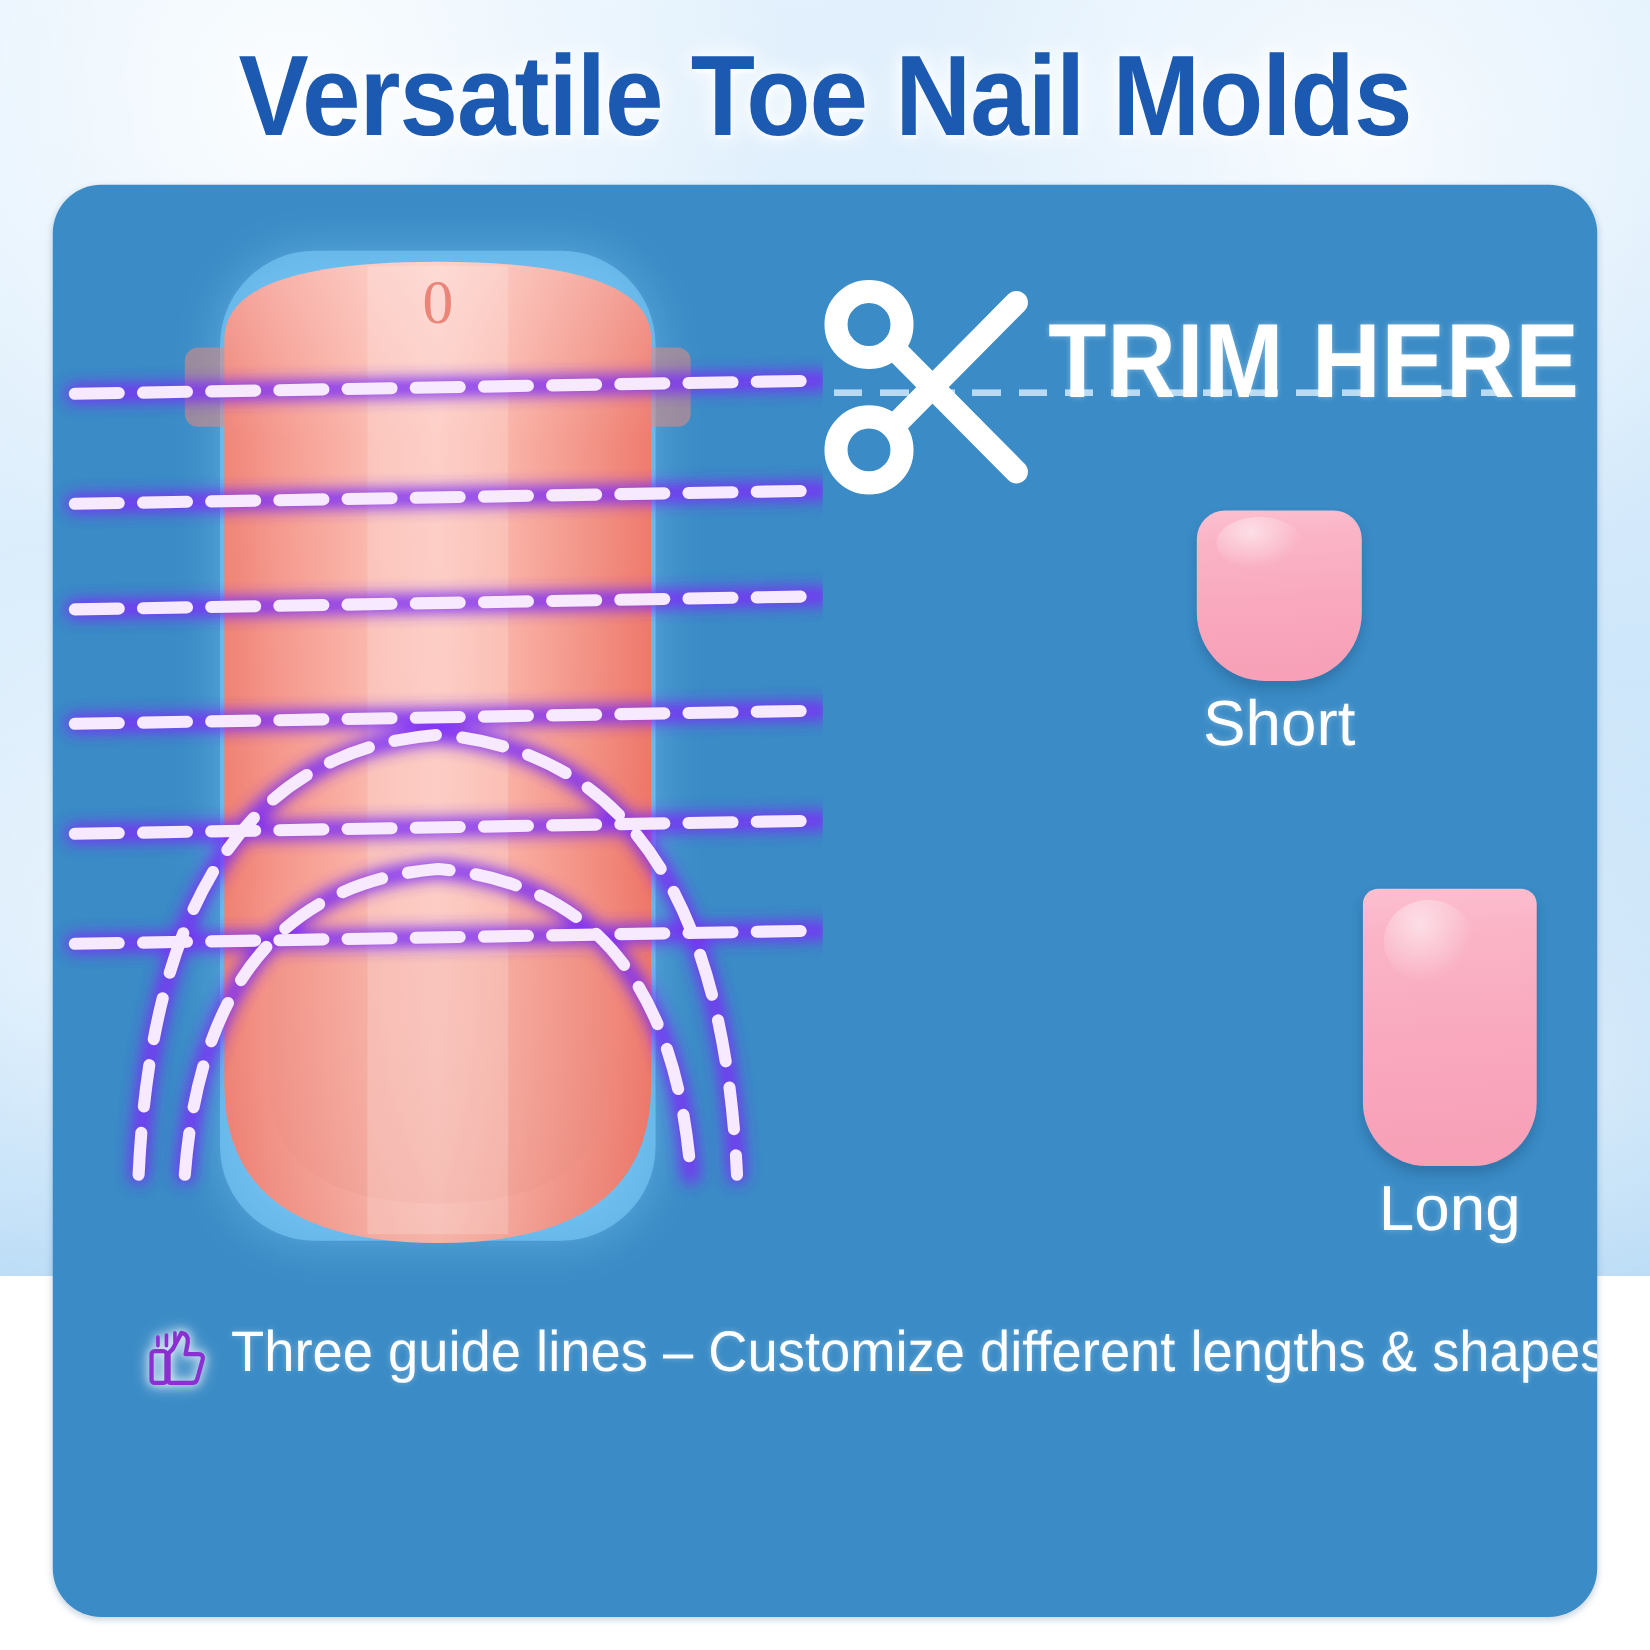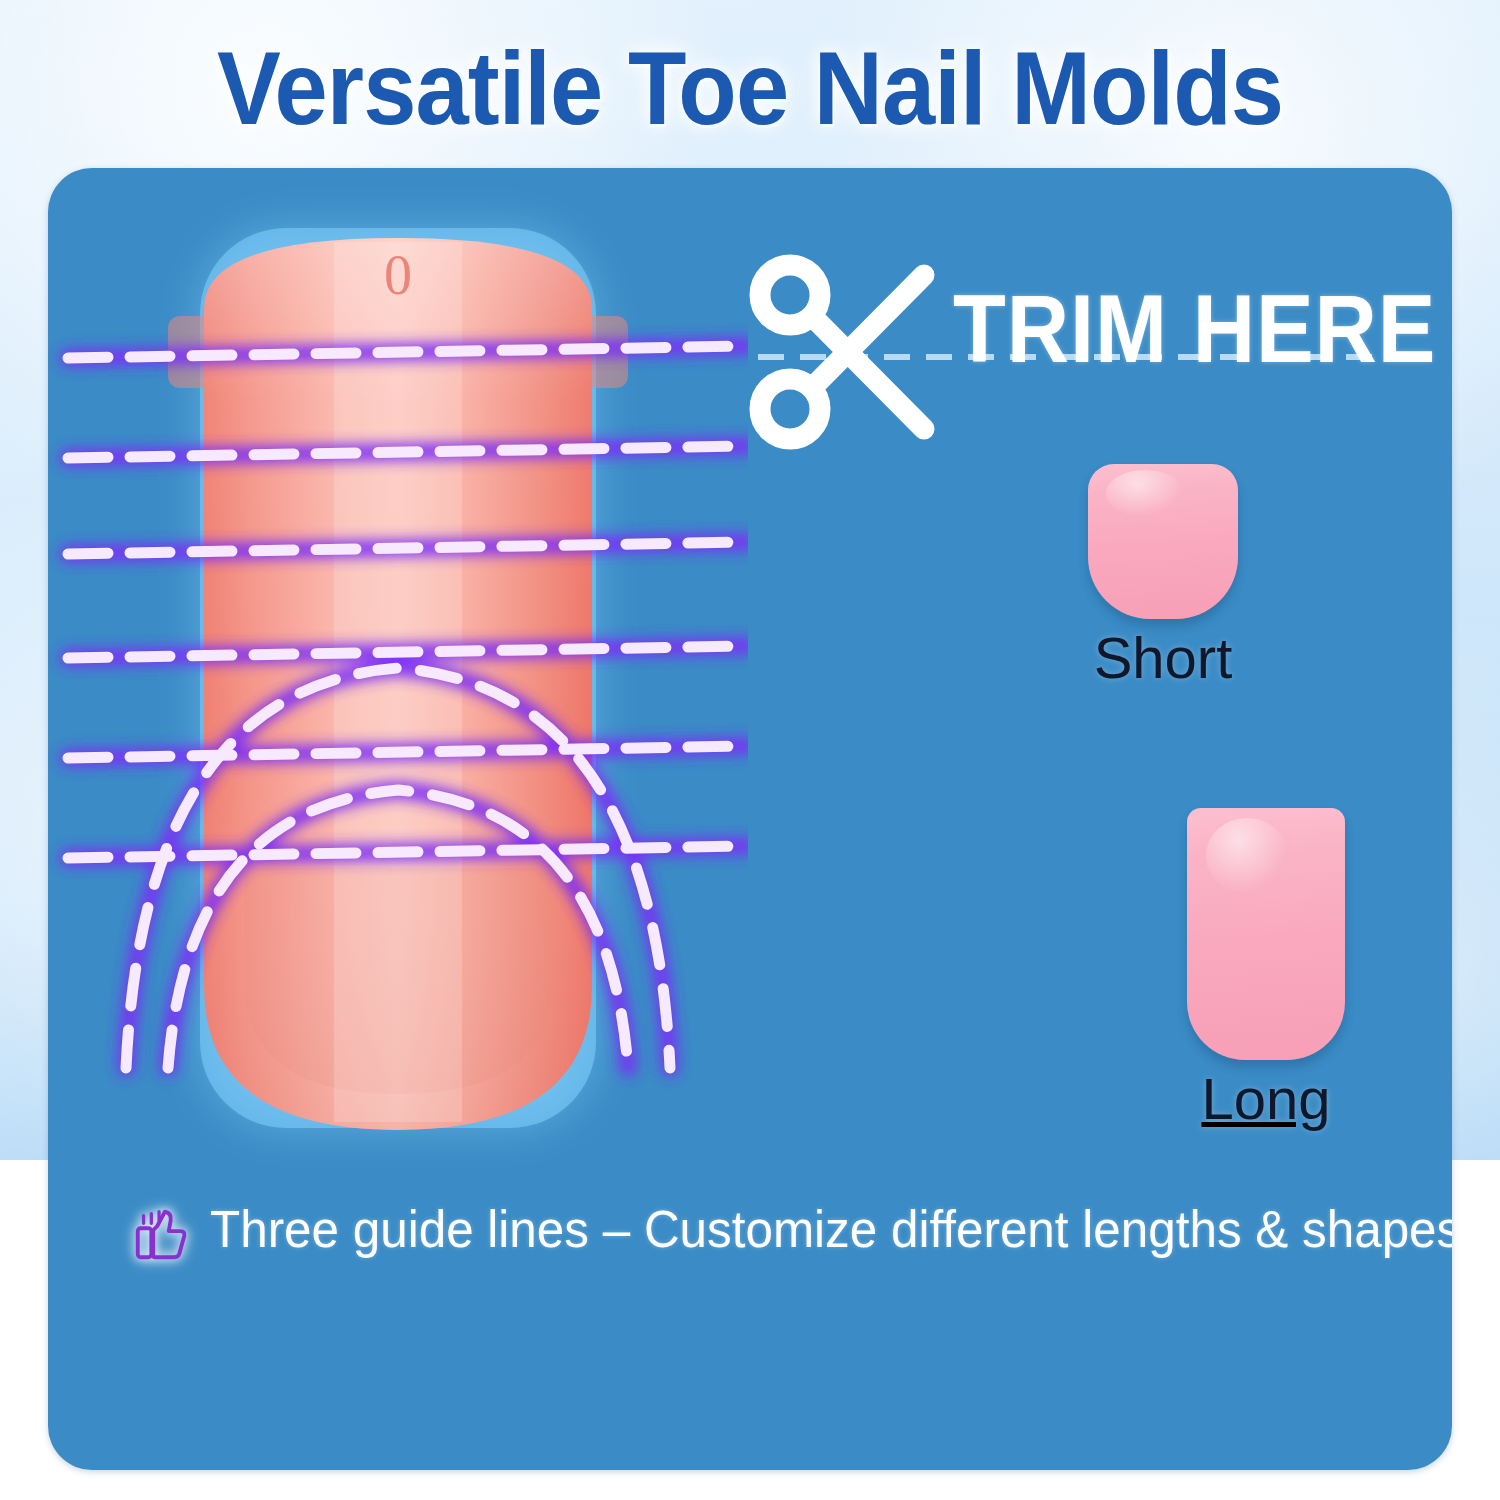--- a/index.html
+++ b/index.html
@@ -122,32 +122,32 @@
     width: 52%;
     height: 30%;
     border-radius: 50%;
     background: radial-gradient(ellipse at 40% 30%, rgba(255,255,255,0.55), rgba(255,255,255,0) 70%);
   }
   .sample .caption {
     margin-top: 10px;
     text-align: center;
     font-size: 58px;
     line-height: 1;
-    color: #0f172a;
+    color: #ffffff;
     white-space: nowrap;
     text-shadow: 0 0 7px rgba(255,255,255,0.30);
   }
 
   #sample-short { left: 990px; top: 296px; width: 250px; }
   #sample-short .nail { width: 150px; height: 155px; border-radius: 26px 26px 62px 62px; }
 
   #sample-medium { left: 800px; top: 640px; width: 250px; }
   #sample-medium .nail { width: 152px; height: 212px; border-radius: 16px 16px 60px 60px; }
 
-  #sample-long { left: 1088px; top: 640px; width: 260px; text-decoration: underline; }
+  #sample-long { left: 1140px; top: 640px; width: 260px; }
   #sample-long .nail { width: 158px; height: 252px; border-radius: 14px 14px 58px 58px; }
 
   
   #bullets {
     position: absolute;
     left: 82px;
     top: 1035px;
     width: 1290px;
   }
   .bullet {

